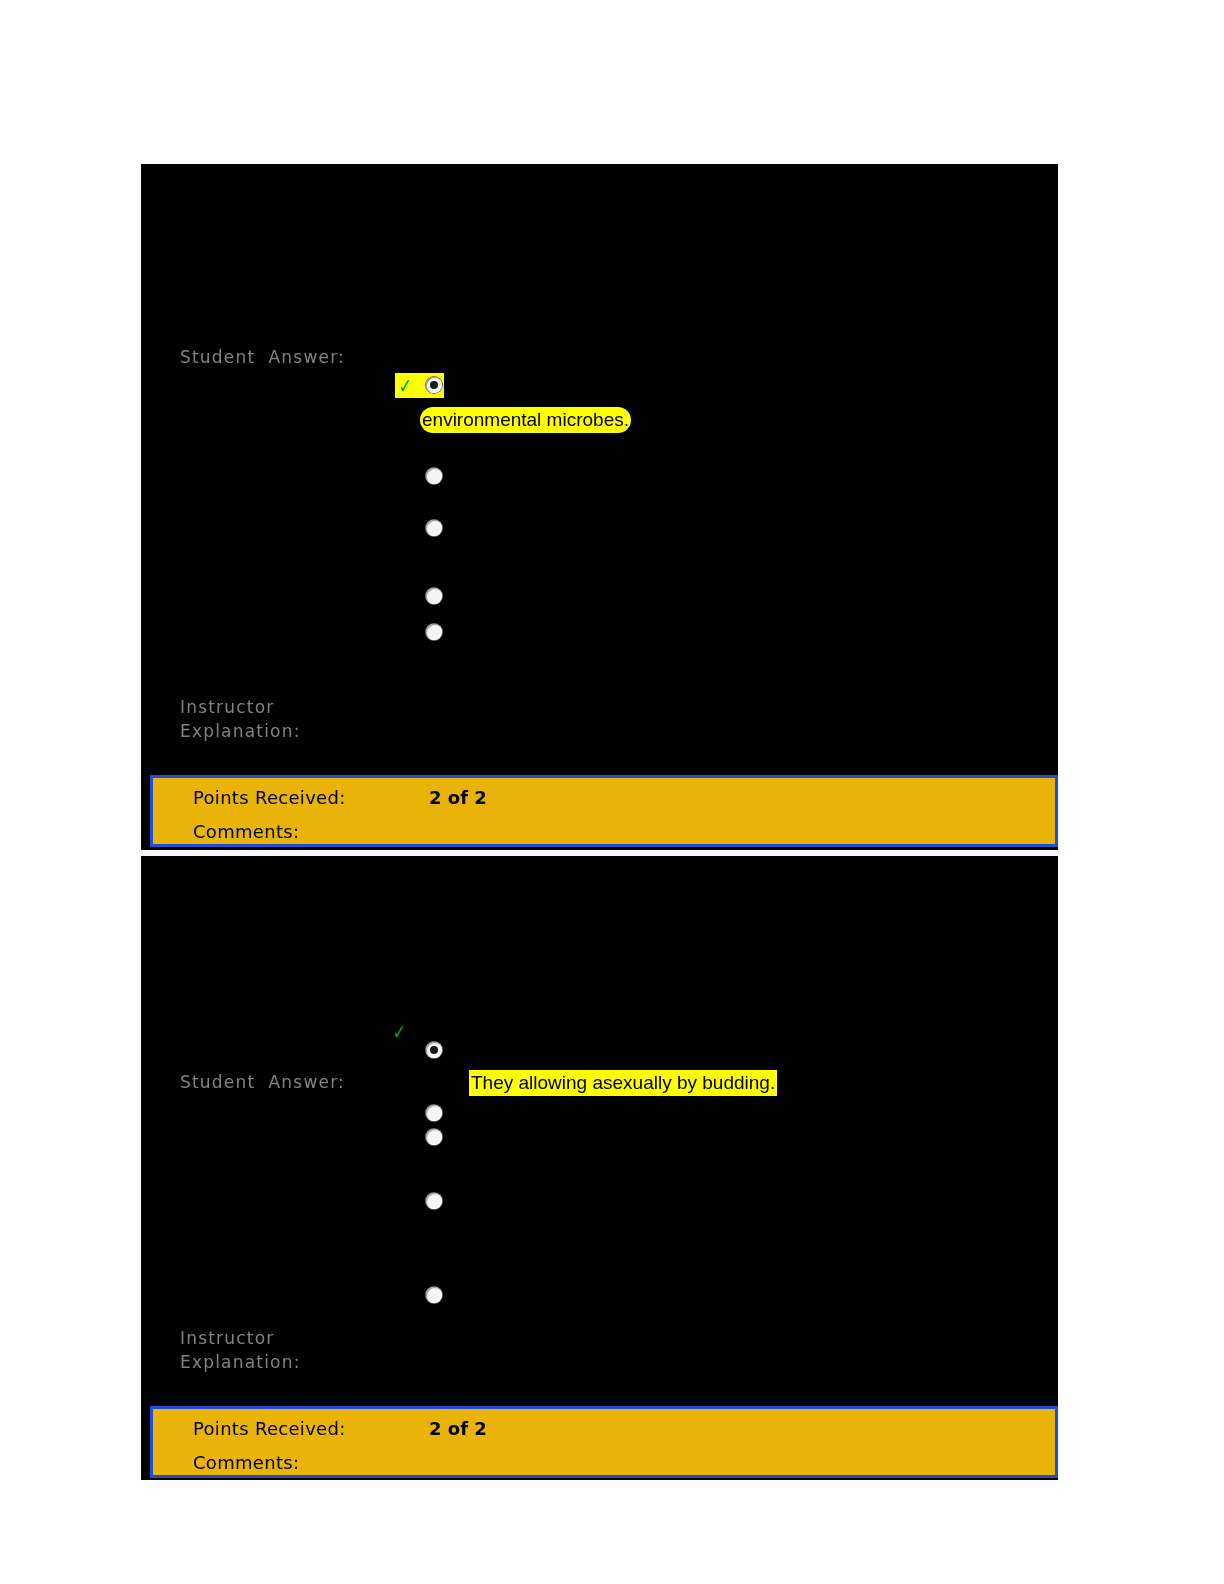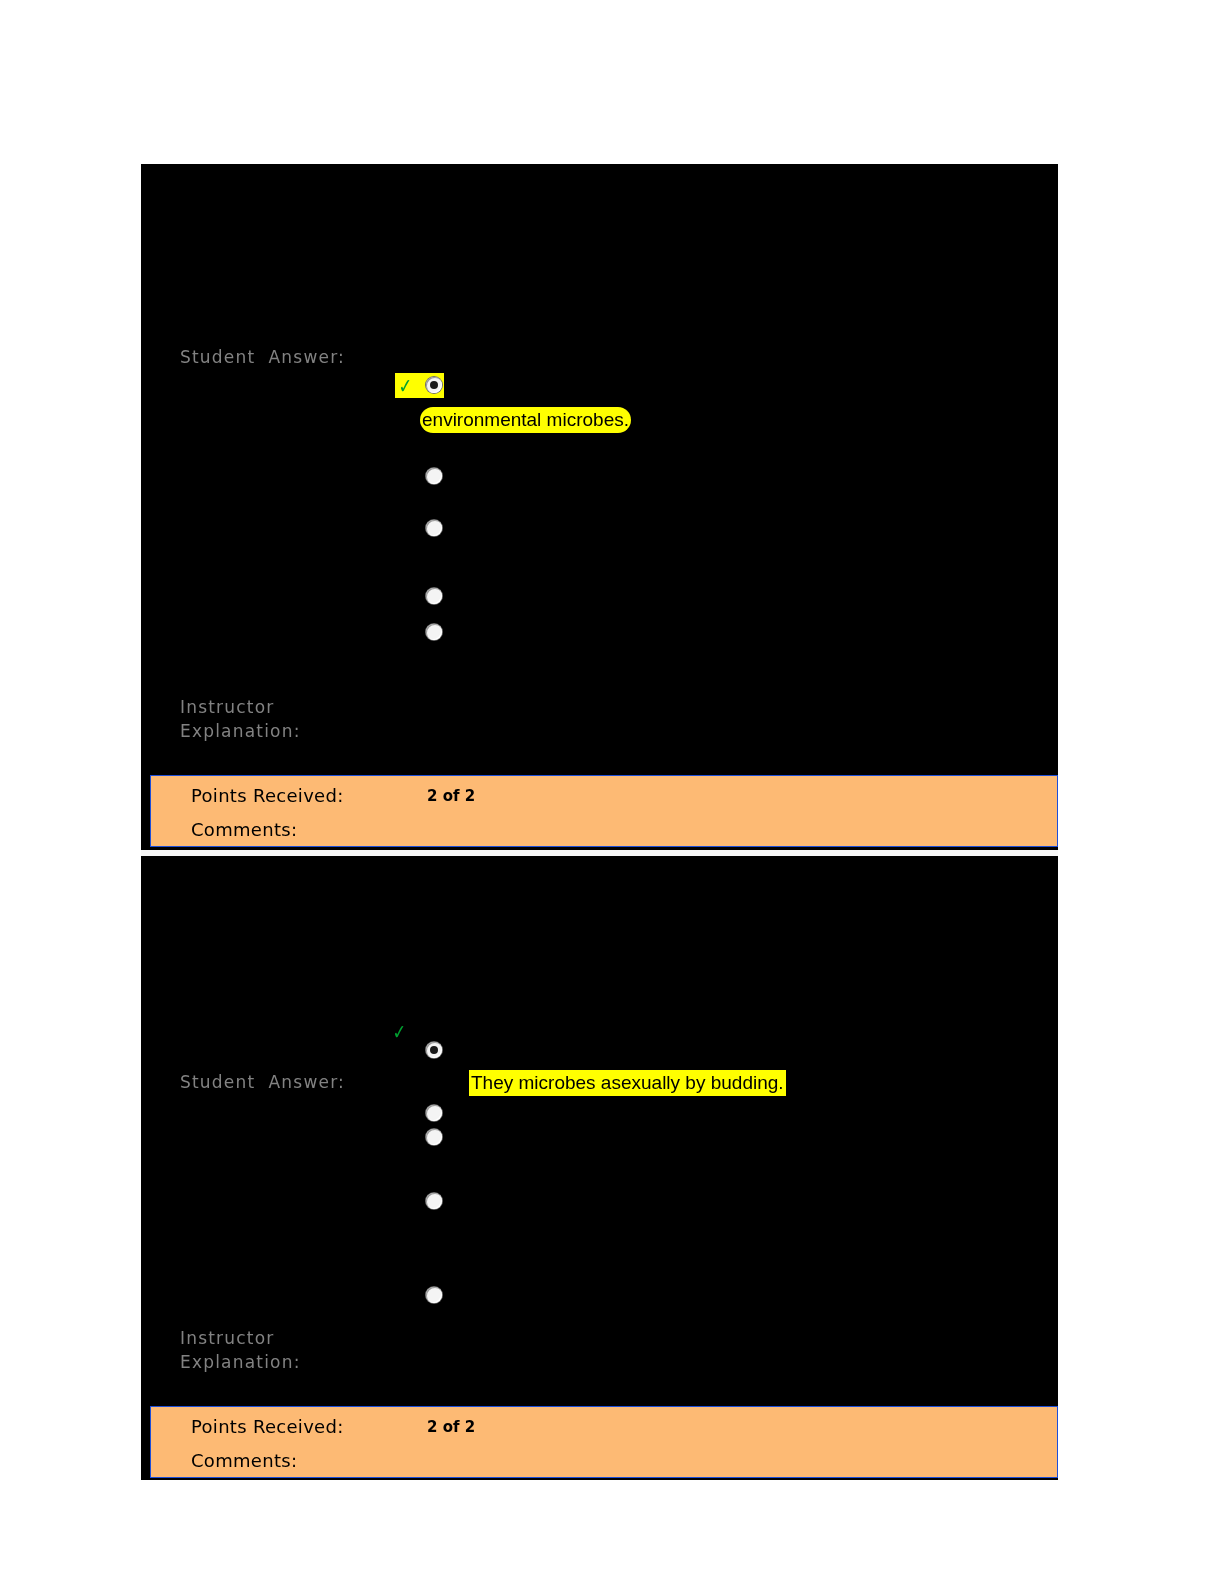--- a/index.html
+++ b/index.html
@@ -106,22 +106,22 @@
     font-family: "DejaVu Sans", sans-serif;
     font-weight: bold;
     transform: scaleX(0.85) rotate(-4deg);
   }
 
   
   .footer {
     position: absolute;
     left: 150px;
     width: 908px;
-    background: #fdba74;
-    border: 1px solid #1d4ed8;
+    background: #eab308;
+    border: 3px solid #1d4ed8;
     box-sizing: border-box;
   }
   #footer-1 { top: 775px; height: 72px; }
   #footer-2 { top: 1406px; height: 72px; }
 
   .footer-row {
     position: absolute;
     left: 0;
     width: 100%;
     height: 32px;
@@ -134,21 +134,21 @@
     font-size: 18px;
     line-height: 32px;
     letter-spacing: 0.3px;
     white-space: pre;
   }
   .footer-value {
     position: absolute;
     left: 276px;
     color: #000000;
     font-family: "DejaVu Sans", sans-serif;
-    font-size: 15px;
+    font-size: 18px;
     font-weight: bold;
     line-height: 32px;
     white-space: pre;
   }
   .row-a { top: 4px; }
   .row-b { top: 38px; }
 </style>
 </head>
 <body>
 
@@ -190,21 +190,21 @@
   <div class="block-divider" id="divider-1"></div>
 
   <div class="qblock" id="qblock-2">
 
     <div class="checkmark" style="left: 250px; top: 166px;">✓</div>
 
     <div class="radio selected" style="left: 285px; top: 186px;"></div>
 
     <div class="gray-label" style="left: 39px; top: 214px;">Student  Answer:</div>
 
-    <div class="hl" style="left: 328px; top: 214px;">They microbes asexually by budding.</div>
+    <div class="hl" style="left: 328px; top: 214px;">They allowing asexually by budding.</div>
 
     <div class="radio" style="left: 285px; top: 249px;"></div>
     <div class="radio" style="left: 285px; top: 273px;"></div>
     <div class="radio" style="left: 285px; top: 337px;"></div>
     <div class="radio" style="left: 285px; top: 431px;"></div>
 
     <div class="gray-label" style="left: 39px; top: 470px;">Instructor</div>
     <div class="gray-label" style="left: 39px; top: 494px;">Explanation:</div>
   </div>
 

